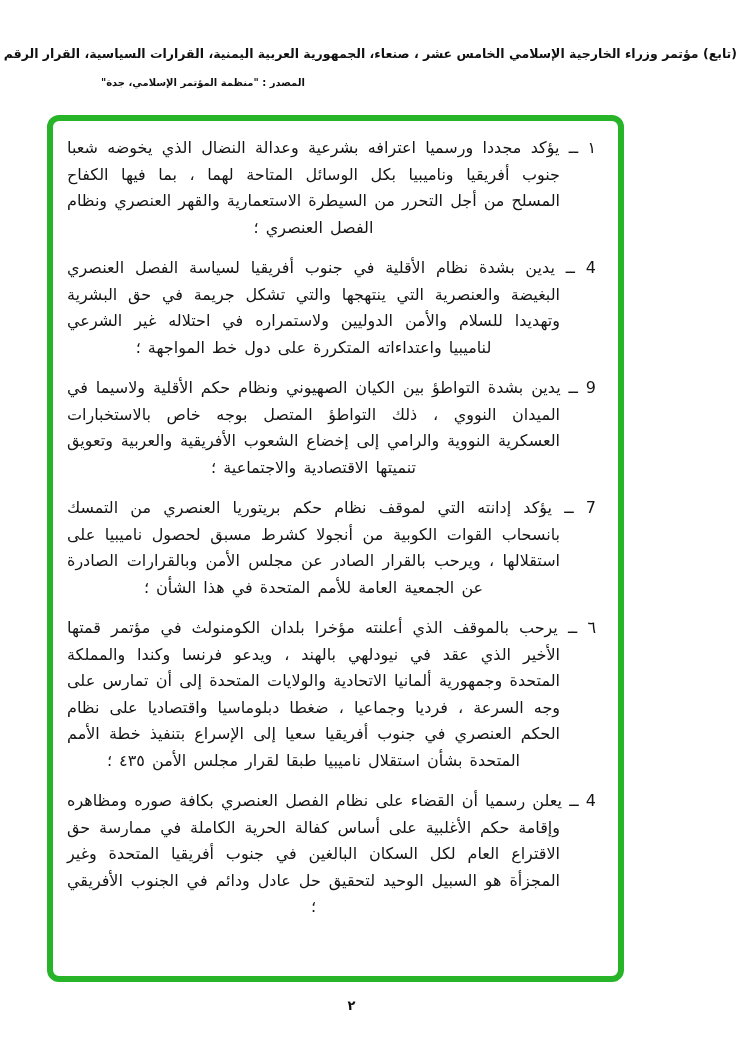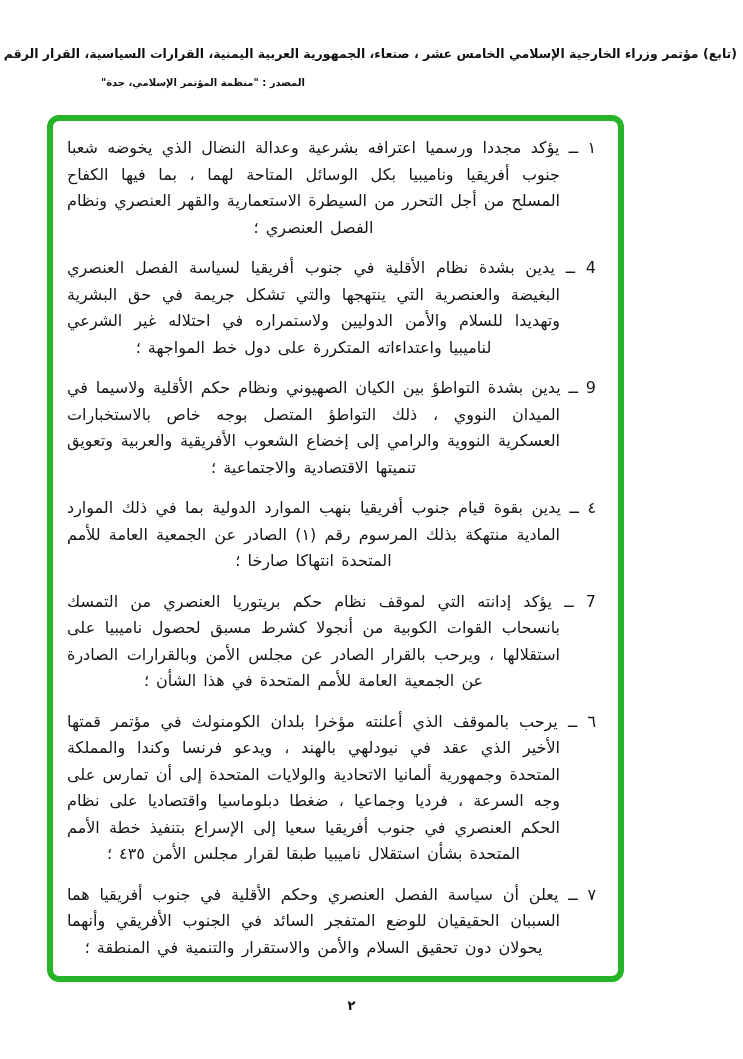--- a/index.html
+++ b/index.html
@@ -68,21 +68,19 @@
 <body>
 
 <div class="header-line">(تابع) مؤتمر وزراء الخارجية الإسلامي الخامس عشر ، صنعاء، الجمهورية العربية اليمنية، القرارات السياسية، القرار الرقم ١٥/١٤-س</div>
 
 <div class="source-line">المصدر :  "منظمة المؤتمر الإسلامي، جدة"</div>
 
 <div class="document-frame" style="border-color: rgb(40, 180, 40);">
   <p class="para"><span class="pnum">١ ــ</span> <span>يؤكد مجددا ورسميا اعترافه بشرعية وعدالة النضال الذي يخوضه شعبا جنوب أفريقيا وناميبيا بكل الوسائل المتاحة لهما ، بما فيها الكفاح المسلح من أجل التحرر من السيطرة الاستعمارية والقهر العنصري ونظام الفصل العنصري ؛</span></p>
   <p class="para"><span class="pnum">4 ــ</span> <span>يدين بشدة نظام الأقلية في جنوب أفريقيا لسياسة الفصل العنصري البغيضة والعنصرية التي ينتهجها والتي تشكل جريمة في حق البشرية وتهديدا للسلام والأمن الدوليين ولاستمراره في احتلاله غير الشرعي لناميبيا واعتداءاته المتكررة على دول خط المواجهة ؛</span></p>
   <p class="para"><span class="pnum">9 ــ</span> <span>يدين بشدة التواطؤ بين الكيان الصهيوني ونظام حكم الأقلية ولاسيما في الميدان النووي ، ذلك التواطؤ المتصل بوجه خاص بالاستخبارات العسكرية النووية والرامي إلى إخضاع الشعوب الأفريقية والعربية وتعويق تنميتها الاقتصادية والاجتماعية ؛</span></p>
-  <p class="para"><span class="pnum">٤ ــ</span> <span>يدين بقوة قيام جنوب أفريقيا بنهب الموارد الدولية بما في ذلك الموارد المادية منتهكة بذلك المرسوم رقم (١) الصادر عن الجمعية العامة للأمم المتحدة انتهاكا صارخا ؛</span></p>
   <p class="para"><span class="pnum">7 ــ</span> <span>يؤكد إدانته التي لموقف نظام حكم بريتوريا العنصري من التمسك بانسحاب القوات الكوبية من أنجولا كشرط مسبق لحصول ناميبيا على استقلالها ، ويرحب بالقرار الصادر عن مجلس الأمن وبالقرارات الصادرة عن الجمعية العامة للأمم المتحدة في هذا الشأن ؛</span></p>
   <p class="para"><span class="pnum">٦ ــ</span> <span>يرحب بالموقف الذي أعلنته مؤخرا بلدان الكومنولث في مؤتمر قمتها الأخير الذي عقد في نيودلهي بالهند ، ويدعو فرنسا وكندا والمملكة المتحدة وجمهورية ألمانيا الاتحادية والولايات المتحدة إلى أن تمارس على وجه السرعة ، فرديا وجماعيا ، ضغطا دبلوماسيا واقتصاديا على نظام الحكم العنصري في جنوب أفريقيا سعيا إلى الإسراع بتنفيذ خطة الأمم المتحدة بشأن استقلال ناميبيا طبقا لقرار مجلس الأمن ٤٣٥ ؛</span></p>
-  <p class="para"><span class="pnum">٧ ــ</span> <span>يعلن أن سياسة الفصل العنصري وحكم الأقلية في جنوب أفريقيا هما السببان الحقيقيان للوضع المتفجر السائد في الجنوب الأفريقي وأنهما يحولان دون تحقيق السلام والأمن والاستقرار والتنمية في المنطقة ؛</span></p>
   <p class="para"><span class="pnum">4 ــ</span> <span>يعلن رسميا أن القضاء على نظام الفصل العنصري بكافة صوره ومظاهره وإقامة حكم الأغلبية على أساس كفالة الحرية الكاملة في ممارسة حق الاقتراع العام لكل السكان البالغين في جنوب أفريقيا المتحدة وغير المجزأة هو السبيل الوحيد لتحقيق حل عادل ودائم في الجنوب الأفريقي ؛</span></p>
 
 </div>
 
 <div class="page-number">٢</div>
 
 </body></html>

